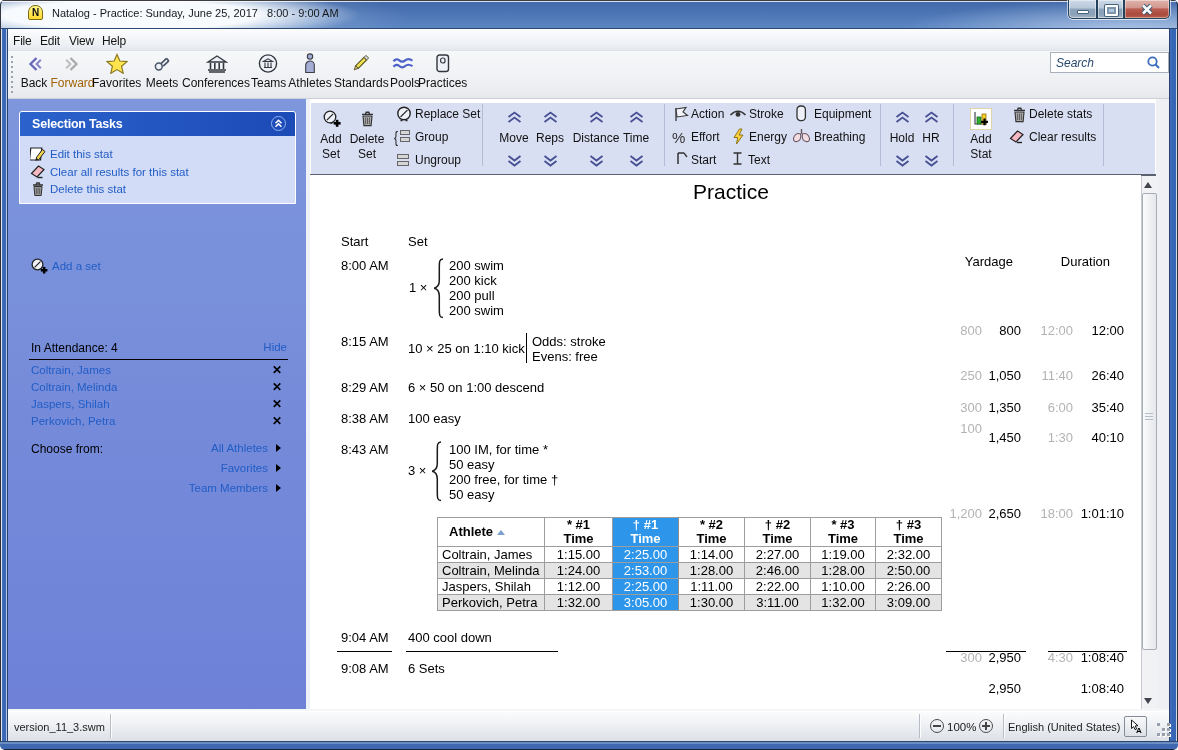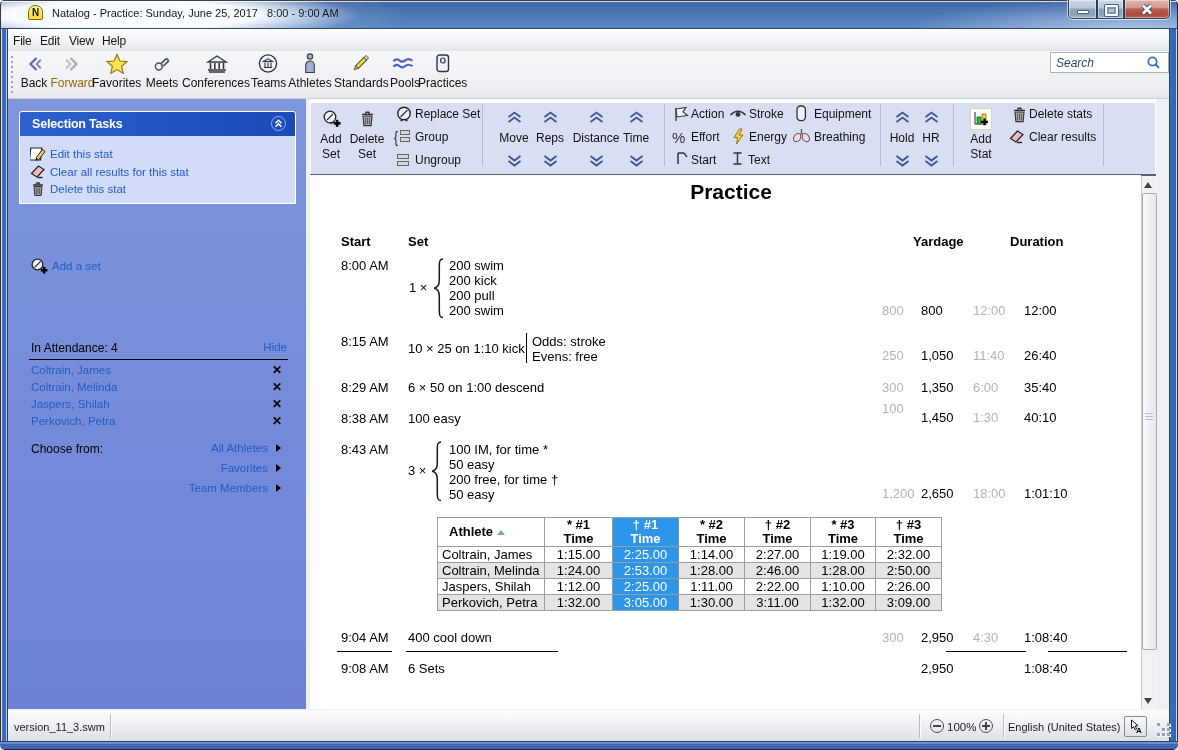--- a/index.html
+++ b/index.html
@@ -79,22 +79,22 @@
 .tri{width:0;height:0;}
 
 #status{left:8px;top:711px;width:1161px;height:30px;
  background:linear-gradient(#fcfcfd,#e9ecf0 60%,#dce0e6);border-top:1px solid #fff;}
 .ssep{top:714px;width:1px;height:24px;background:#b8bdc5;box-shadow:1px 0 0 #fdfdfe;}
 .stxt{font-size:11.5px;color:#1c1c1c;top:721px;}
 .zoomcirc{top:719px;width:14px;height:14px;border:1px solid #4c4c4c;border-radius:50%;color:#333;}
 
 .d{position:absolute;font-size:13px;color:#000;white-space:pre;}
 .g{color:#b3b3b3;}
-.r{text-align:left;}
-.b{font-weight:bold;}
+.r{text-align:right;margin-top:20px;}
+.b{font-weight:normal;}
 
 #rtable{left:437px;top:517px;border-collapse:collapse;}
 #rtable td,#rtable th{border:1px solid #9d9d9d;font-size:13px;padding:0;}
 #rtable th{height:25px;font-weight:bold;background:#fff;line-height:14px;}
 #rtable td{height:16px;text-align:center;}
 #rtable .nm{text-align:left;padding-left:4px;}
 #rtable tr.alt td{background:#e4e4e4;}
 #rtable .hl{background:#2d95ea !important;color:#fff;border-left-color:#8d8d8d;border-right-color:#8d8d8d;}
 </style>
 </head>

